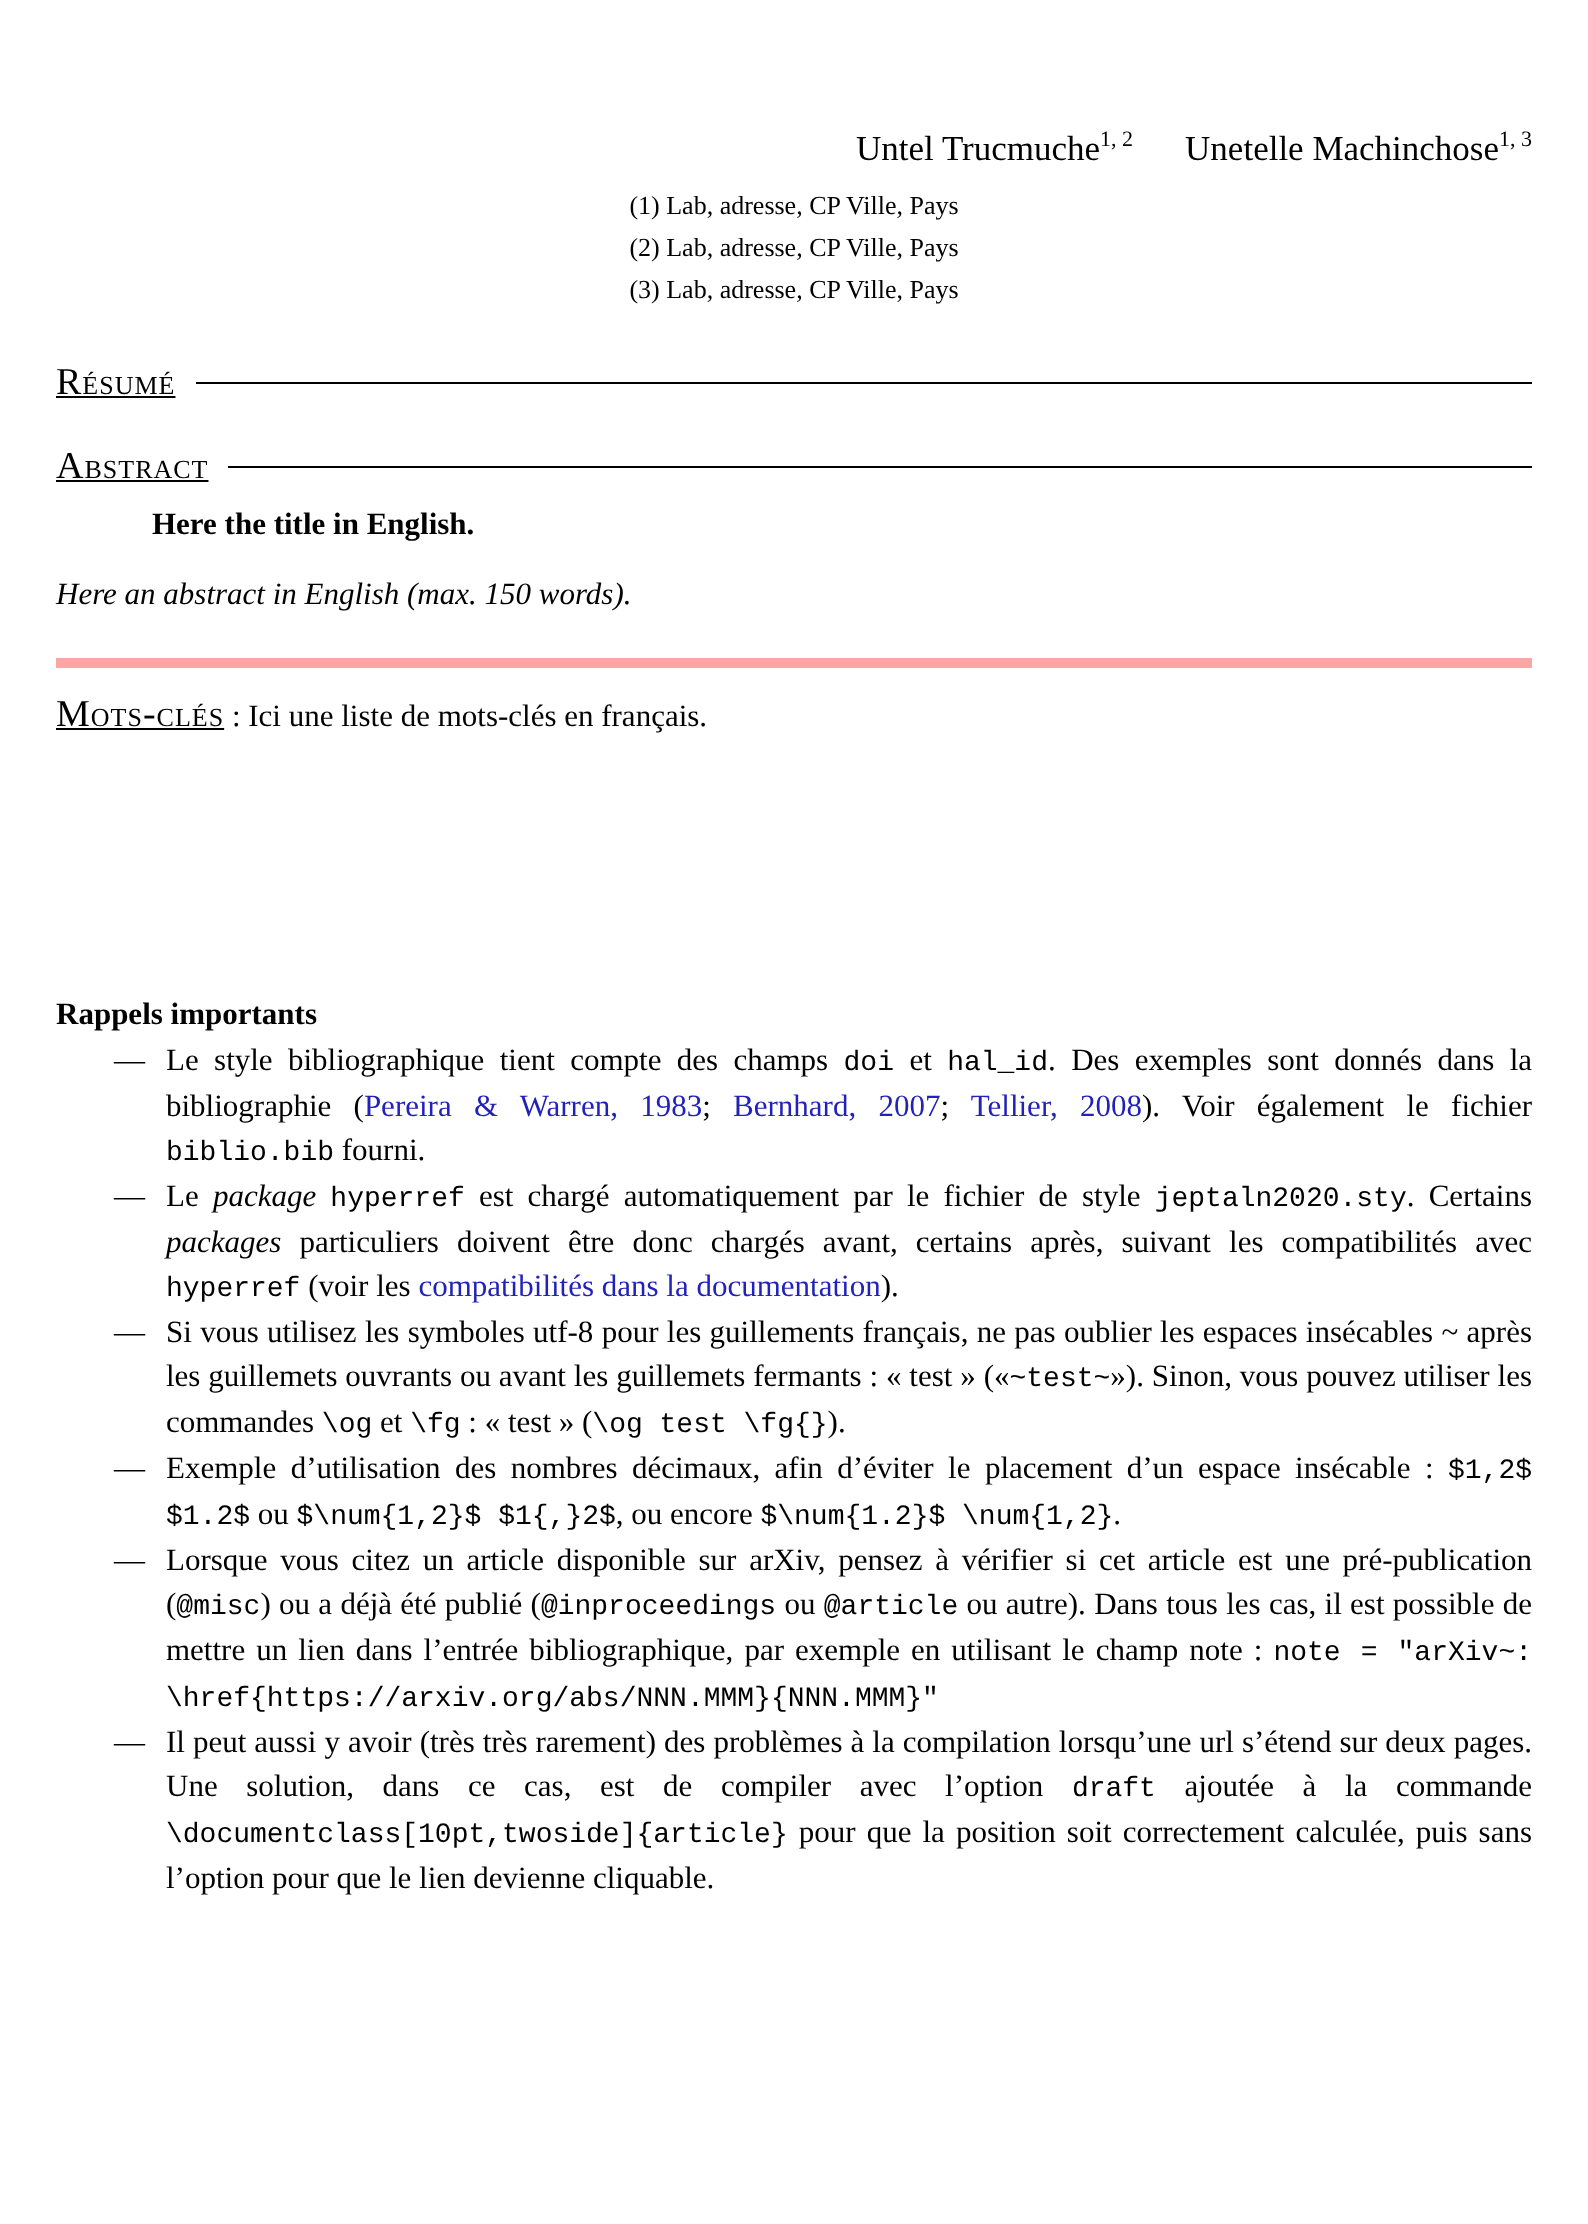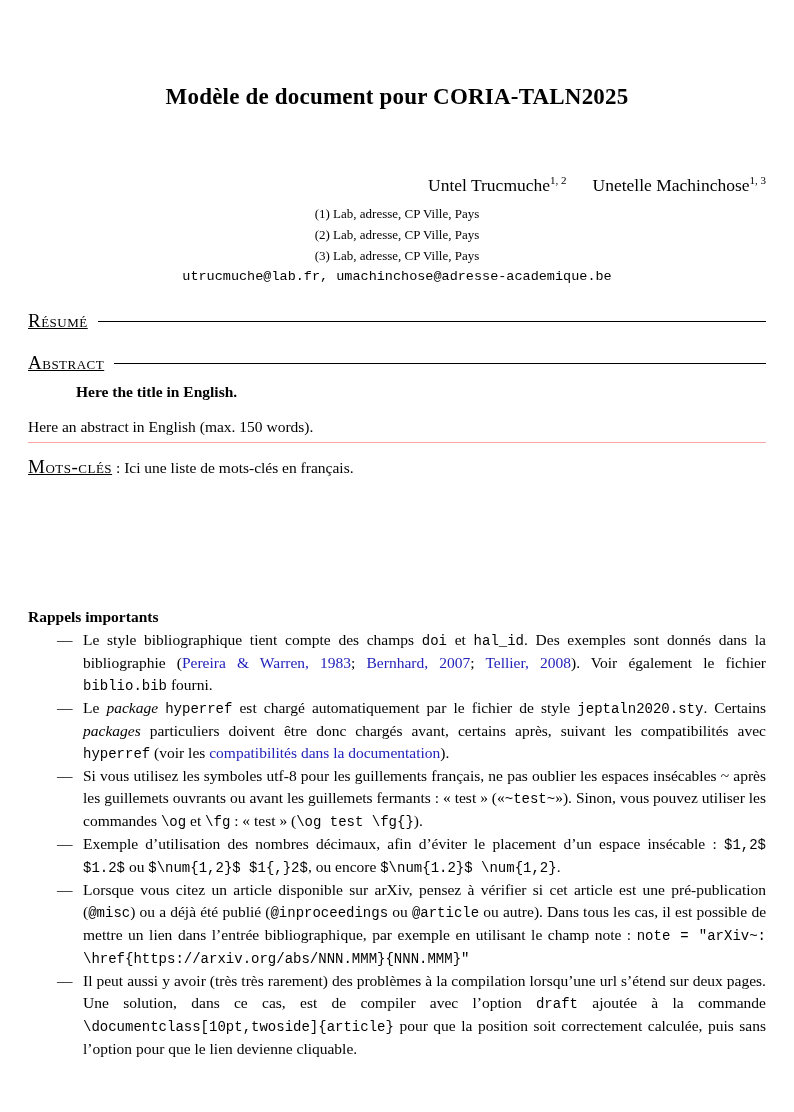--- a/index.html
+++ b/index.html
@@ -52,22 +52,23 @@
     border-bottom: 1px solid #000;
     margin-left: 10px;
     transform: translateY(-5px);
     height: 1px;
   }
   .body-par { font-size: 15.5px; line-height: 22px; }
   .resume-text { margin-top: 5px; }
   .abstract-title { margin-top: 7px; font-weight: bold; margin-left: 48px; }
   .abstract-text {
     margin-top: 13px;
-    border-bottom: 1px solid #fca5a5;
-    padding-bottom: 4px;
+    border-bottom: 5px solid #fca5a5;
+    padding-bottom: 20px;
+    font-style: italic;
   }
   .kw-line { margin-top: 12px; font-size: 15.5px; line-height: 24px; }
   .kw-line .section-label { margin-right: 0; }
 
   
   .rappels { margin-top: 128px; }
   .rappels-heading { font-size: 15.5px; font-weight: bold; }
   .rappels-list { list-style: none; margin-left: 29px; margin-top: 3px; }
   .rappels-list li {
     position: relative;
@@ -90,31 +91,29 @@
     color: var(--link-color, #2222bb);
     text-decoration: none;
     cursor: pointer;
   }
 </style>
 </head>
 <body>
 
 <div class="page">
 
-  <h1 class="doc-title">Modèle de document pour CORIA-TALN2025</h1>
 
   <div class="authors"><span><span>Untel Trucmuche</span><sup>1, 2</sup></span><span class="author-sep"></span><span><span>Unetelle Machinchose</span><sup>1, 3</sup></span></div>
 
   <div class="affils">
     <div class="affil">(1) Lab, adresse, CP Ville, Pays</div>
     <div class="affil">(2) Lab, adresse, CP Ville, Pays</div>
     <div class="affil">(3) Lab, adresse, CP Ville, Pays</div>
   </div>
 
-  <div class="emails">utrucmuche@lab.fr, umachinchose@adresse-academique.be</div>
 
   <div class="label-row resume-row">
     <span class="section-label">Résumé</span>
     <span class="rule"></span>
   </div>
 
   <div class="label-row abstract-row">
     <span class="section-label">Abstract</span>
     <span class="rule"></span>
   </div>

